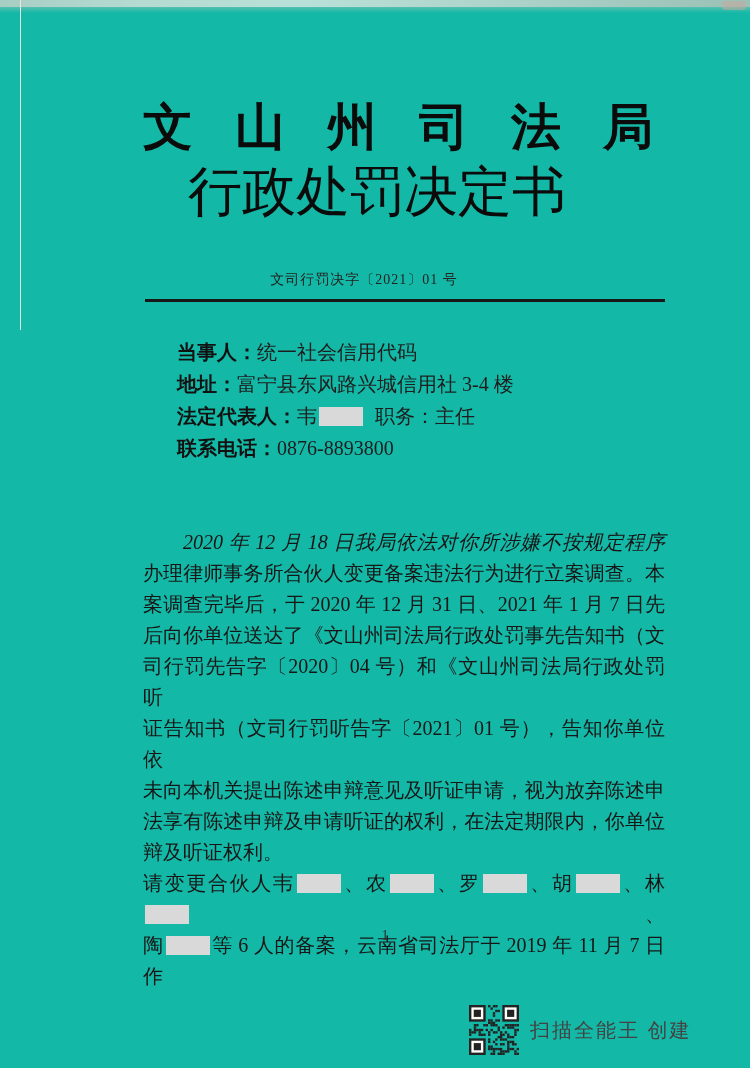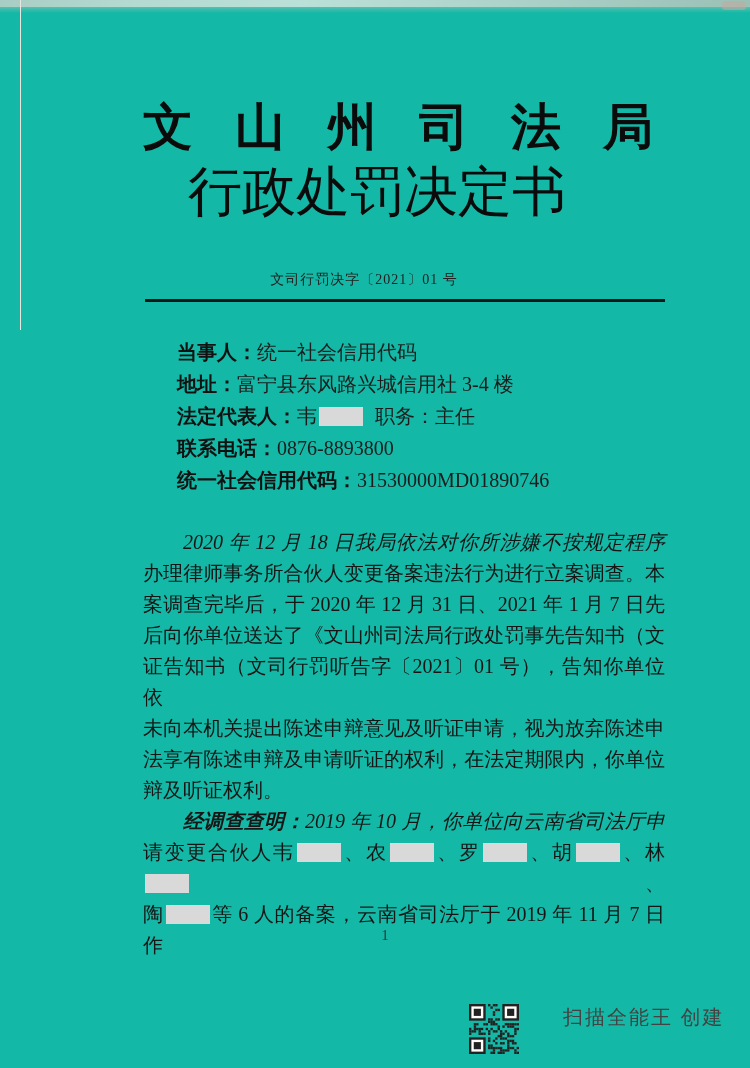--- a/index.html
+++ b/index.html
@@ -70,21 +70,21 @@
     display: inline-block; width: 44px; height: 19px;
     background: #d9d9d9; vertical-align: -3px; margin: 0 2px;
   }
   
   .page-number {
     position: absolute; top: 928px; left: 0; width: 770px;
     text-align: center; font-size: 14px; color: #2e2e2e;
   }
   .scanner-mark {
     position: absolute; top: 1004px; left: 469px; height: 52px;
-    display: flex;  gap: 33px;
+    display: flex; align-items: center;
   }
   .qr { width: 50px; height: 50px; display: block; }
   .wm-text {
     margin-left: 11px; font-family: "Liberation Sans", "DejaVu Sans", sans-serif;
     font-size: 20px; color: #434343; letter-spacing: 2px; white-space: nowrap;
   }
 </style>
 </head>
 <body>
 
@@ -105,38 +105,33 @@
       <b class="lbl">当事人：</b><span class="val">统一社会信用代码</span>
     </div>
     <div class="info-row">
       <b class="lbl">地址：</b><span class="val">富宁县东风路兴城信用社 3-4 楼</span>
     </div>
     <div class="info-row">
       <b class="lbl">法定代表人：</b><span class="val">韦<span class="redact"></span>&nbsp; 职务：主任</span>
     </div>
     <div class="info-row">
       <b class="lbl">联系电话：</b><span class="val">0876-8893800</span>
-    </div>
-    <div class="info-row">
-      <b class="lbl">统一社会信用代码：</b><span class="val">31530000MD01890746</span>
     </div>
   </div>
 
   <div class="body-text">
     <div class="line ind j">2020 年 12 月 18 日我局依法对你所涉嫌不按规定程序</div>
     <div class="line j">办理律师事务所合伙人变更备案违法行为进行立案调查。本</div>
     <div class="line j">案调查完毕后，于 2020 年 12 月 31 日、2021 年 1 月 7 日先</div>
     <div class="line j">后向你单位送达了《文山州司法局行政处罚事先告知书（文</div>
+    <div class="line j">司行罚先告字〔2020〕04 号）和《文山州司法局行政处罚听</div>
     <div class="line j">证告知书（文司行罚听告字〔2021〕01 号），告知你单位依</div>
     <div class="line j">未向本机关提出陈述申辩意见及听证申请，视为放弃陈述申</div>
     <div class="line j">法享有陈述申辩及申请听证的权利，在法定期限内，你单位</div>
     <div class="line">辩及听证权利。</div>
-    <div class="line ind j">
-      <b>经调查查明：</b><span>2019 年 10 月，你单位向云南省司法厅申</span>
-    </div>
     <div class="line j">请变更合伙人韦<span class="redact"></span>、农<span class="redact"></span>、罗<span class="redact"></span>、胡<span class="redact"></span>、林<span class="redact"></span>、</div>
     <div class="line">陶<span class="redact"></span>等 6 人的备案，云南省司法厅于 2019 年 11 月 7 日作</div>
   </div>
 
   <div class="page-number">1</div>
 
   <div class="scanner-mark">
     <svg id="qr-svg" class="qr" viewBox="0 0 54 54" xmlns="http://www.w3.org/2000/svg">
         <rect x="20.571428571428573" y="0" width="2.5714285714285716" height="2.5714285714285716" fill="#222"></rect>
         <rect x="25.714285714285715" y="0" width="2.5714285714285716" height="2.5714285714285716" fill="#222"></rect>

